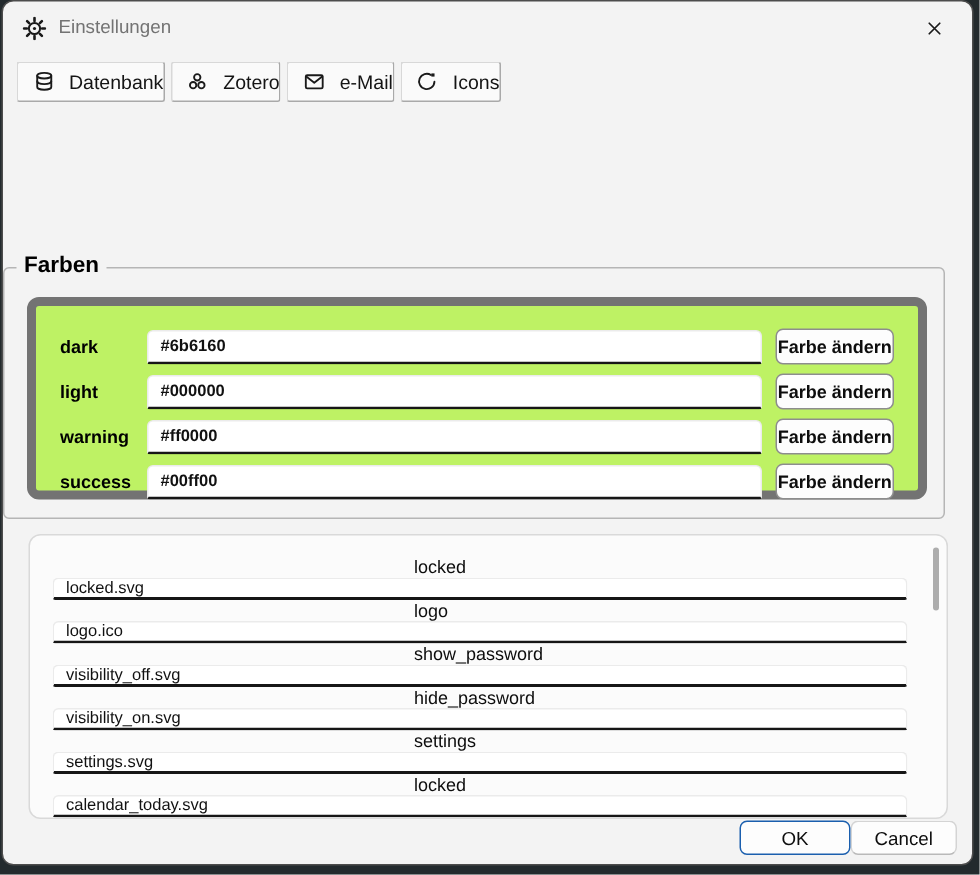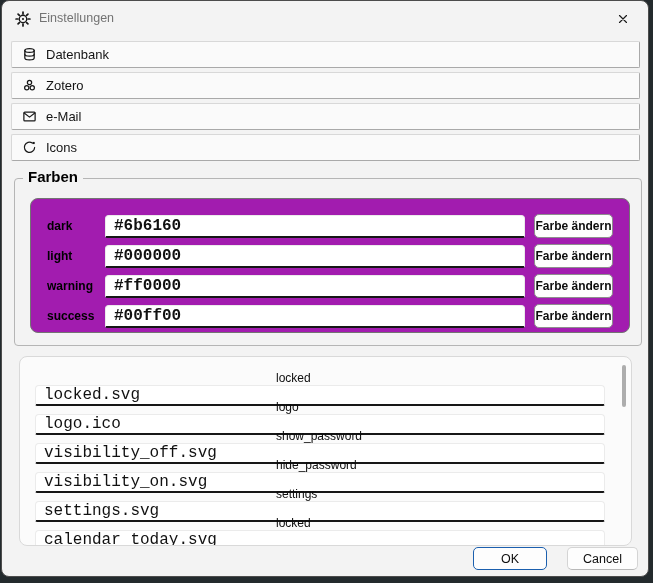--- a/index.html
+++ b/index.html
@@ -10,56 +10,56 @@
             background:#f3f3f3; border:1px solid #4c4c4c; border-radius:8px; overflow:hidden; }
 
   
   .titlebar { position:absolute; left:0; top:0; right:0; height:36px; }
   .titlebar .app-icon { position:absolute; left:13px; top:10px; width:16px; height:16px; }
   .titlebar .title { position:absolute; left:37px; top:0; height:36px; line-height:34px; font-size:12.5px; color:#737373; }
   .close-btn { position:absolute; right:9px; top:6px; width:32px; height:24px;
                display:flex; align-items:center; justify-content:center; border-radius:4px; cursor:default; }
 
   
-  .sections { position:absolute; left:9px; right:8px; top:40px; display:flex; flex-direction:column; gap:4px; }
+  .sections { position:absolute; left:9px; right:8px; top:40px; display:flex; flex-direction:row; gap:4px; }
   .section-bar { height:27px; background:#fafafa; border:1px solid #d8d8d8;
                  border-right-color:#a9a9a9; border-bottom-color:#a9a9a9; border-radius:2px;
                  display:flex; align-items:center; gap:9px; padding-left:9px; }
   .section-bar .sec-icon { width:16px; height:16px; display:flex; align-items:center; justify-content:center; }
   .section-bar .sec-label { font-size:13px; color:#141414; }
 
   
-  .groupbox { position:absolute; left:12px; top:177px; width:628px; height:168px;
+  .groupbox { position:absolute; left:0; top:177px; width:628px; height:168px;
               border:1px solid #b5b5b5; border-radius:4px; }
   .groupbox-title { position:absolute; left:8px; top:-11px; background:#f3f3f3; padding:0 5px;
                     font-size:15px; font-weight:bold; color:#000; }
   .groupbox-inner { position:absolute; left:15px; right:11px; top:19px; bottom:12px;
-                    background:#a21caf; border:1px solid #737373; border-radius:8px;
+                    background:#bef264; border:6px solid #737373; border-radius:8px;
                     padding:15px 16px 0 16px; display:flex; flex-direction:column; gap:6px; }
   .color-row { display:flex; align-items:center; height:24px; }
   .color-row .row-label { width:58px; font-size:12px; font-weight:bold; color:#000; }
   .fluent-input { background:#fff; border:1px solid #ebebeb; border-bottom:2px solid #161616;
-                  border-radius:4px 4px 2px 2px; height:23px; padding:0 8px; font-size:16px;
-                  font-family:Liberation Mono, monospace; color:#111; width:100%; outline:none; }
+                  border-radius:4px 4px 2px 2px; height:23px; padding:0 8px; font-size:11px;
+                  font-family:Liberation Sans, sans-serif; color:#111; width:100%; outline:none; }
   .color-row .fluent-input { flex:1; font-weight:600; }
   .color-btn { margin-left:9px; width:79px; height:24px; background:#fdfdfd; border:1px solid #8d8d8d;
                border-radius:5px; font-size:12px; font-weight:bold; color:#0d0d0d;
                font-family:"Liberation Sans", sans-serif; }
 
   
   .icons-panel { position:absolute; left:17px; top:355px; width:613px; height:190px;
                  background:#fbfbfb; border:1px solid #d9d9d9; border-radius:8px; overflow:hidden; }
   .icons-rows { padding:14px 26px 0 15px; display:flex; flex-direction:column; gap:7px; }
   .icon-row { display:flex; align-items:center; height:22px;flex-direction:column; }
   .icon-row .row-label { width:88px; font-size:12px; color:#0d0d0d; }
   .icon-row .fluent-input { flex:1; height:21px; }
   .v-scrollbar { position:absolute; top:8px; right:5px; width:4px; height:42px; background:#adadad; border-radius:2px; }
 
   
-  .footer { position:absolute; right:10px; bottom:6px; display:flex; gap:20px; }
+  .footer { position:absolute; right:10px; bottom:6px; display:flex; gap:0; }
   .btn { height:23px; border-radius:5px; background:#fdfdfd; font-size:12.5px;
          font-family:"Liberation Sans", sans-serif; color:#0d0d0d; }
   .btn-ok { width:74px; border:1.5px solid #1b5fae; }
   .btn-cancel { width:71px; border:1px solid #d4d4d4; border-bottom-color:#b9b9b9; }
 
   svg.ic { stroke:#1a1a1a; fill:none; stroke-width:2; stroke-linecap:round; stroke-linejoin:round; }
 </style>
 </head>
 <body>
 

